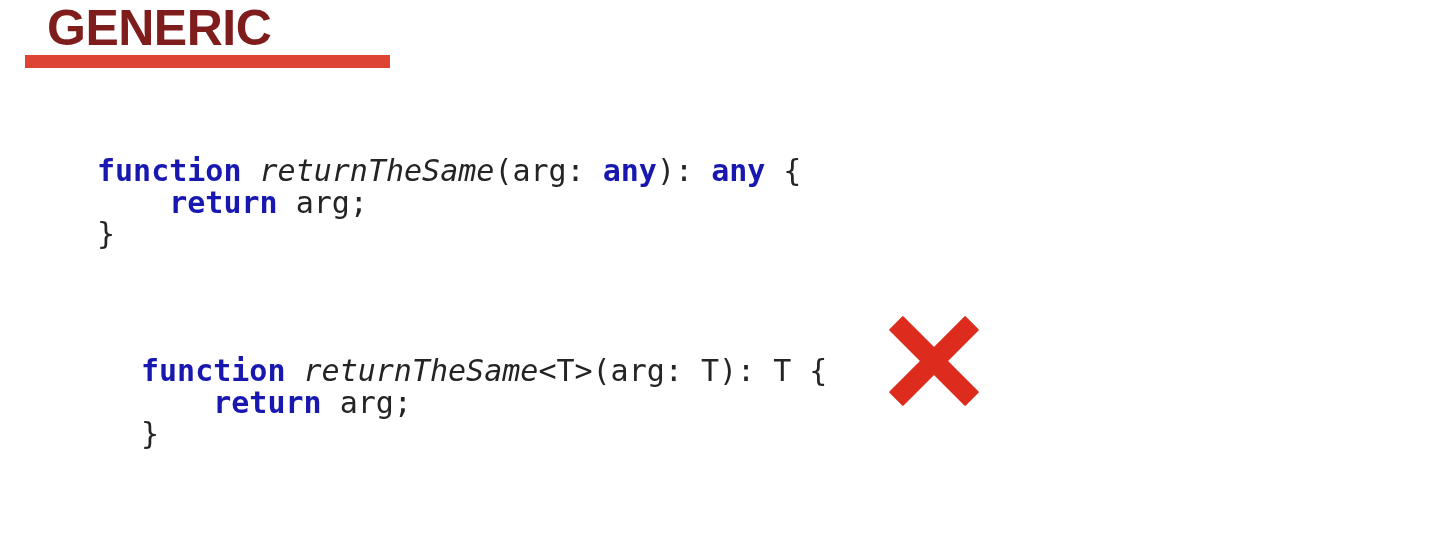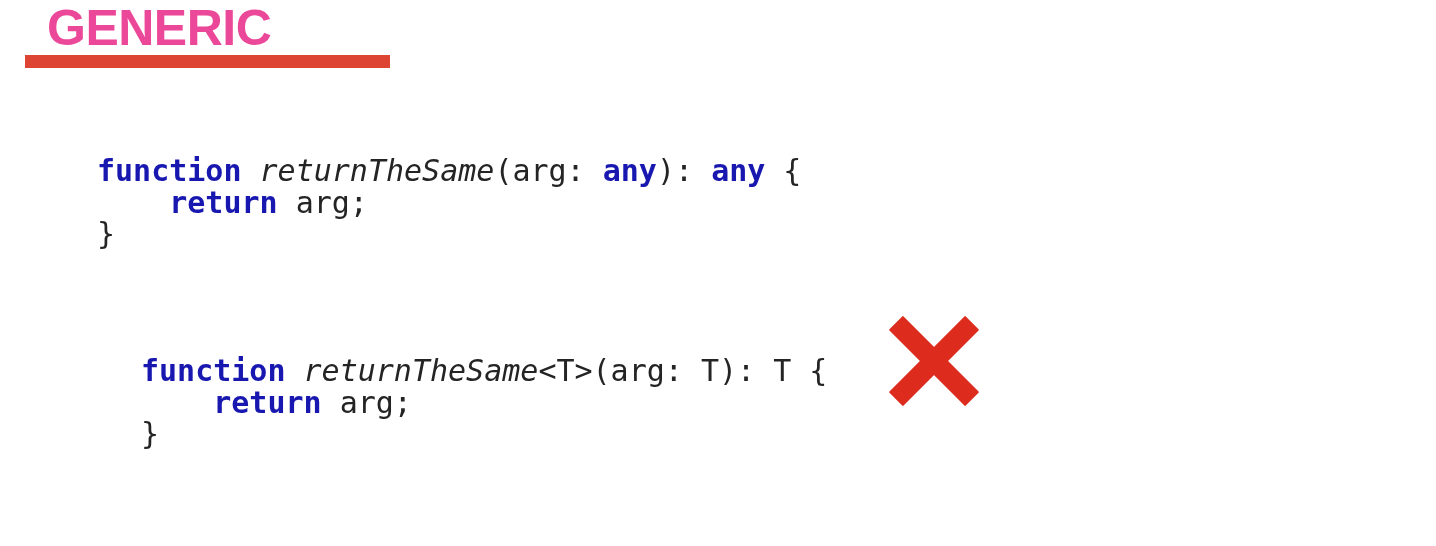--- a/index.html
+++ b/index.html
@@ -87,21 +87,21 @@
     left: 884px;
     top: 158px;
     width: 100px;
     height: 96px;
   }
 </style>
 </head>
 <body style="background: rgb(255, 255, 255);">
 
 <div id="slide-title-block">
-  <h1 id="slide-title" style="color: #ec4899;">GENERIC</h1>
+  <h1 id="slide-title" style="color: #7f1d1d;">GENERIC</h1>
   <div id="title-underline-bar" style="background: rgb(221, 68, 51);"></div>
 </div>
 
 <div class="code-row" id="code-row-bad">
   <pre class="code-block" id="code-block-bad"><span class="kw">function</span><span class="plain"> </span><span class="fn">returnTheSame</span><span class="plain">(arg: </span><span class="kw">any</span><span class="plain">): </span><span class="kw">any</span><span class="plain"> {</span>
 <span class="plain">    </span><span class="kw">return</span><span class="plain"> arg;</span>
 <span class="plain">}</span></pre>
 
   <svg class="verdict" id="cross-mark-icon" viewBox="0 0 100 96" xmlns="http://www.w3.org/2000/svg">
     <g fill="#dd2b1e">

